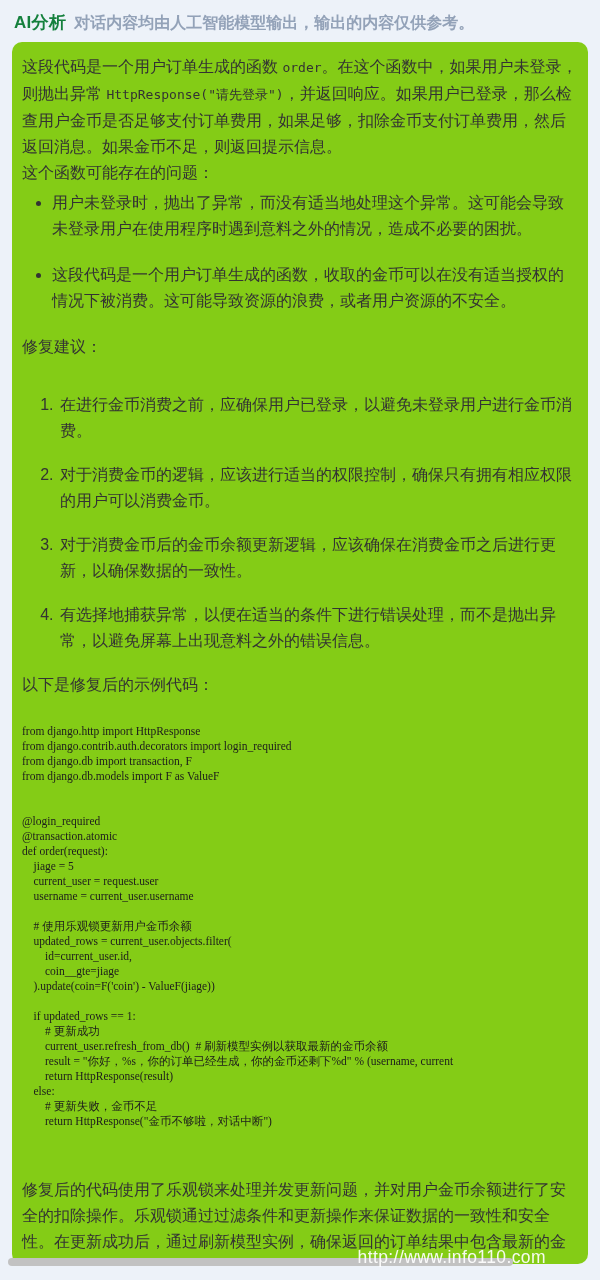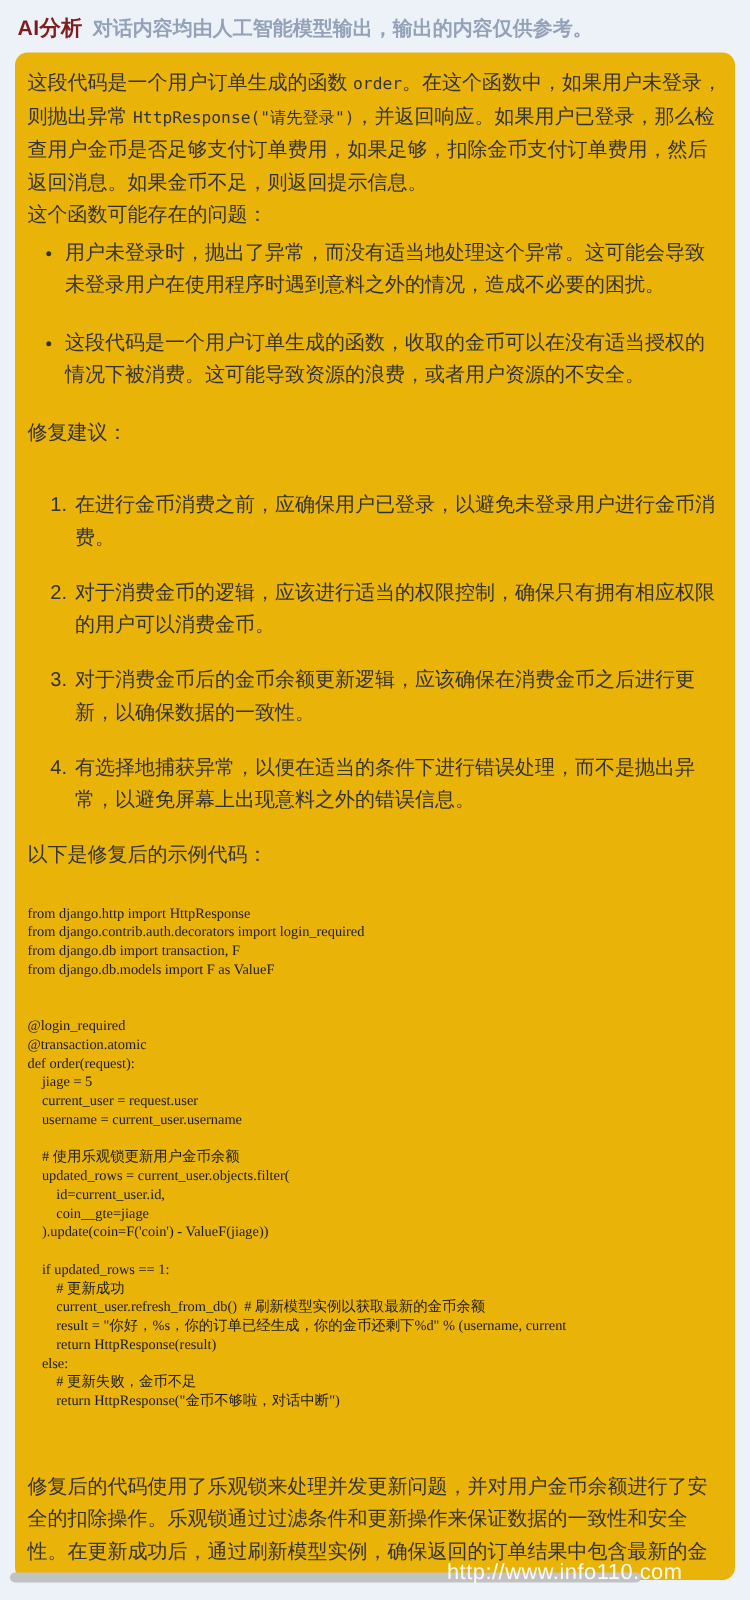--- a/index.html
+++ b/index.html
@@ -7,25 +7,25 @@
     width: 600px; height: 1280px;
     background: #edf2f9;
     font-family: "Liberation Sans", "DejaVu Sans", sans-serif;
     overflow: hidden;
     position: relative;
   }
   .header {
     padding: 11px 14px 8px 14px;
     display: flex; align-items: baseline; gap: 8px;
   }
-  .header-title { font-size: 17px; font-weight: bold; color: #7f1d1d; letter-spacing: .3px; }
+  .header-title { font-size: 17px; font-weight: bold; color: #15803d; letter-spacing: .3px; }
   .header-sub { font-size: 16px; font-weight: 600; color: #93a2b8; }
   .card {
     margin: 0 12px;
-    background: #eab308;
+    background: #84cc16;
     border-radius: 10px;
     padding: 12px 10px 14px 10px;
     box-sizing: border-box;
     height: 1222px;
     overflow: hidden;
     position: relative;
   }
   .body-text, .card p, .card li {
     font-size: 16px; line-height: 26px; color: #333333;
   }

